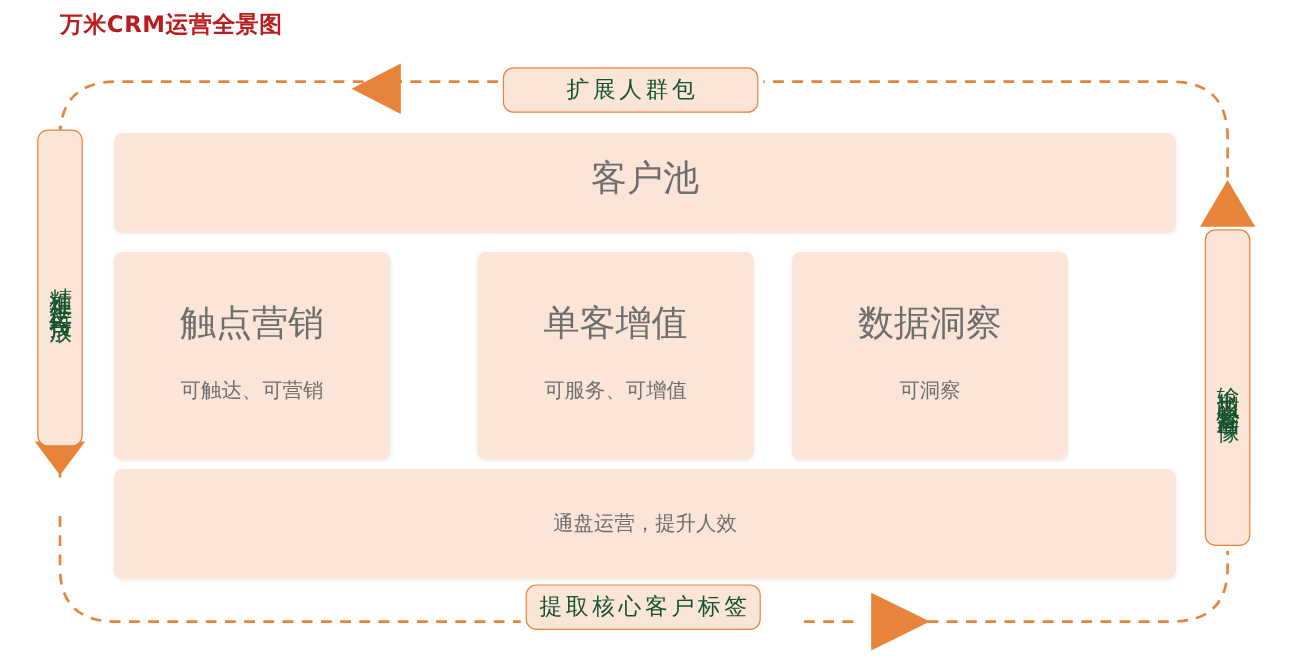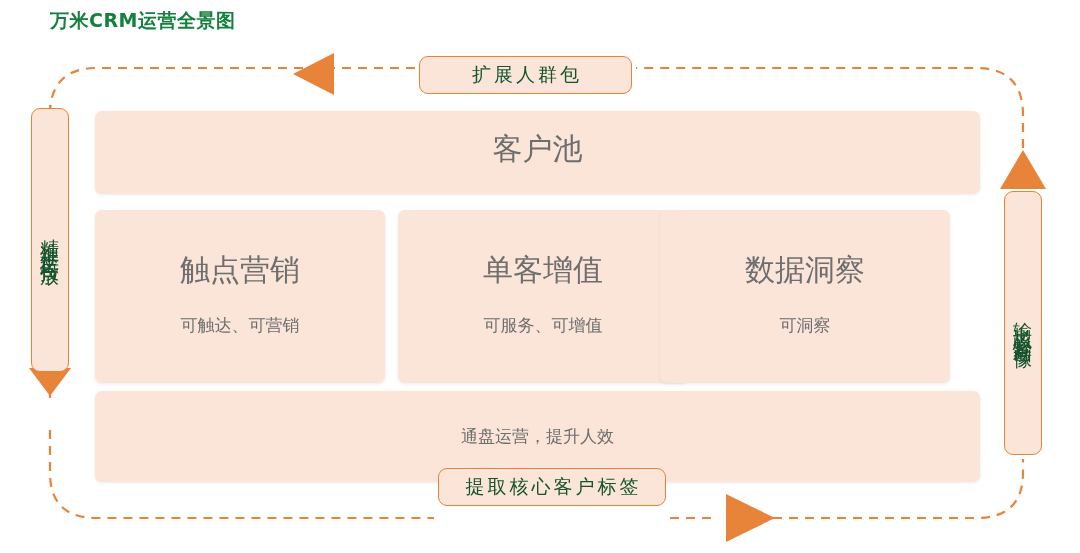--- a/index.html
+++ b/index.html
@@ -17,21 +17,21 @@
     background: #ffffff;
   }
 
   
   #diagram-title {
     position: absolute;
     left: 50px;
     top: 8px;
     font-size: 19px;
     font-weight: 700;
-    color: #15803d;
+    color: #b91c1c;
     letter-spacing: 0.5px;
     white-space: nowrap;
   }
 
   
   #loop-svg {
     position: absolute;
     left: 0; top: 0;
     width: 1080px; height: 553px;
     pointer-events: none;
@@ -59,21 +59,21 @@
     color: #6E6E6E;
     white-space: nowrap;
   }
 
   #card-customer-pool {
     left: 95px; top: 111px; width: 885px; height: 83px;
   }
   #card-customer-pool .card-title { font-size: 30px; margin-bottom: 3px; }
   #card-customer-pool .card-sub   { font-size: 17px; }
 
-  .card-mid { top: 210px; height: 173px; width: 290px; }
+  .card-mid { top: 210px; height: 173px; width: 230px; }
   #card-touchpoint { left: 95px; }
   #card-uplift     { left: 398px; }
   #card-insight    { left: 660px; }
   .card-mid .card-title { font-size: 30px; margin-bottom: 26px; }
   .card-mid .card-sub   { font-size: 17px; }
 
   #card-workbench {
     left: 95px; top: 391px; width: 885px; height: 91px;
   }
   #card-workbench .card-title { font-size: 30px; margin-bottom: 3px; }
@@ -93,21 +93,21 @@
   .pill-h {
     font-size: 19px;
     letter-spacing: 3px;
     text-indent: 3px;
     white-space: nowrap;
   }
   #pill-expand-audience {
     left: 419px; top: 56px; width: 213px; height: 38px;
   }
   #pill-extract-tags {
-    left: 438px; top: 468px; width: 228px; height: 38px;
+    left: 438px; top: 487px; width: 196px; height: 38px;
   }
 
   .pill-v {
     writing-mode: vertical-rl;
     text-orientation: upright;
     font-size: 19px;
     letter-spacing: 4px;
     line-height: 1;
   }
   #pill-social-ads {

